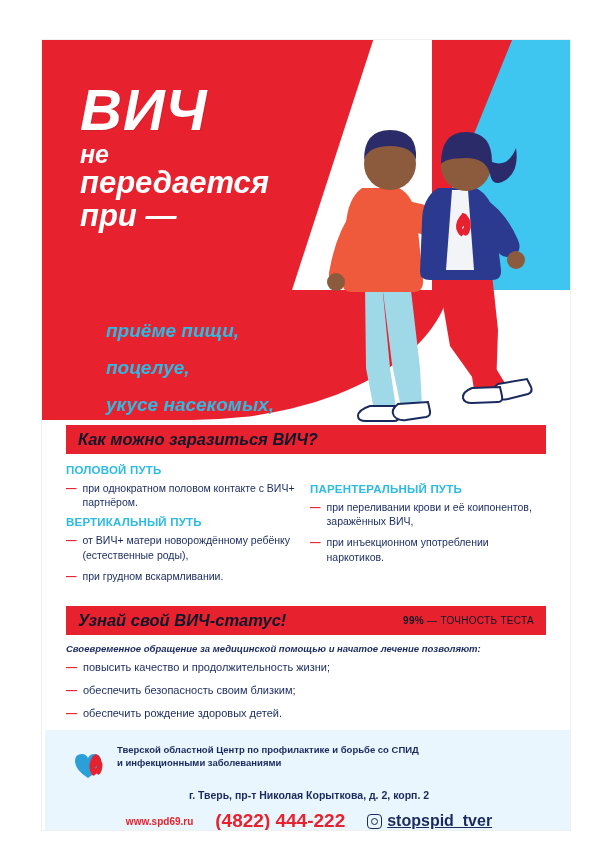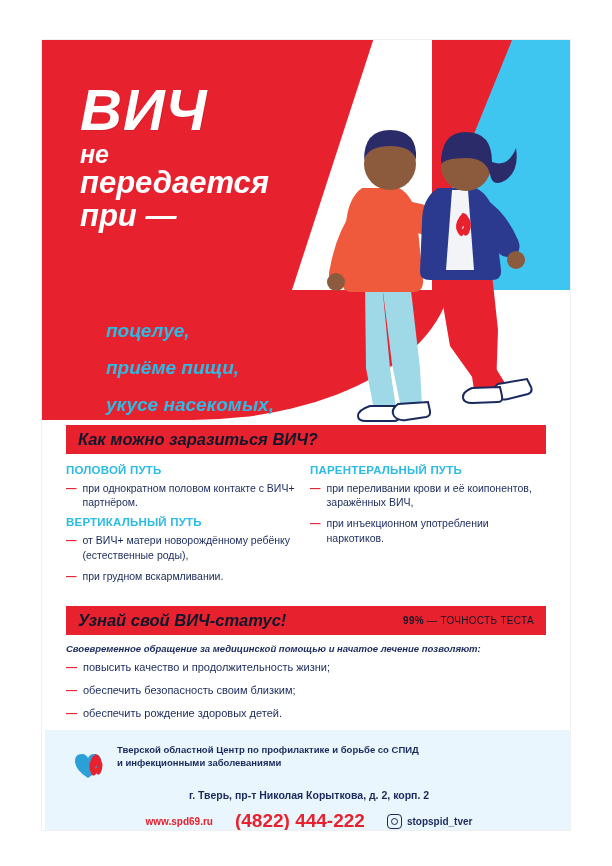--- a/index.html
+++ b/index.html
@@ -140,20 +140,21 @@
     font-style: normal;
     font-weight: normal;
     letter-spacing: .3px;
   }
   .bar .note b { font-weight: bold; }
 
   .cols {
     display: flex;
     margin: 10px 24px 0 24px;
     gap: 8px;
+    align-items: center;
   }
   .col { width: 50%; }
   .sub {
     color: #2bbbe4;
     font-weight: bold;
     font-size: 11.5px;
     letter-spacing: .2px;
     margin-bottom: 5px;
     text-transform: uppercase;
   }
@@ -227,22 +228,23 @@
   .phone {
     color: #e8212e;
     font-size: 19px;
     font-weight: bold;
   }
   .insta {
     display: flex;
     align-items: center;
     gap: 5px;
     color: #1a2a5e;
-    font-size: 10px;
-    font-weight: bold;
+    font-size: 16px;
+    font-weight: bold;
+    text-decoration: underline;
   }
   .insta-icon {
     width: 13px; height: 13px;
     border: 1.7px solid #1a2a5e;
     border-radius: 4px;
     position: relative;
     flex: none;
   }
   .insta-icon:before {
     content: "";
@@ -308,25 +310,25 @@
       <div class="t-pered">передается</div>
       <div class="t-pri">при —</div>
     </div>
 
     <div class="ways">
       <div class="way">
         <span class="dash">—</span>
       </div>
       <div class="way">
         <span class="dash">—</span>
+        <span>приёме пищи,</span>
+      </div>
+      <div class="way">
+        <span class="dash">—</span>
         <span>поцелуе,</span>
-      </div>
-      <div class="way">
-        <span class="dash">—</span>
-        <span>приёме пищи,</span>
       </div>
       <div class="way">
         <span class="dash">—</span>
         <span>укусе насекомых,</span>
       </div>
 
     </div>
   </div>
 
   <div class="bar">

